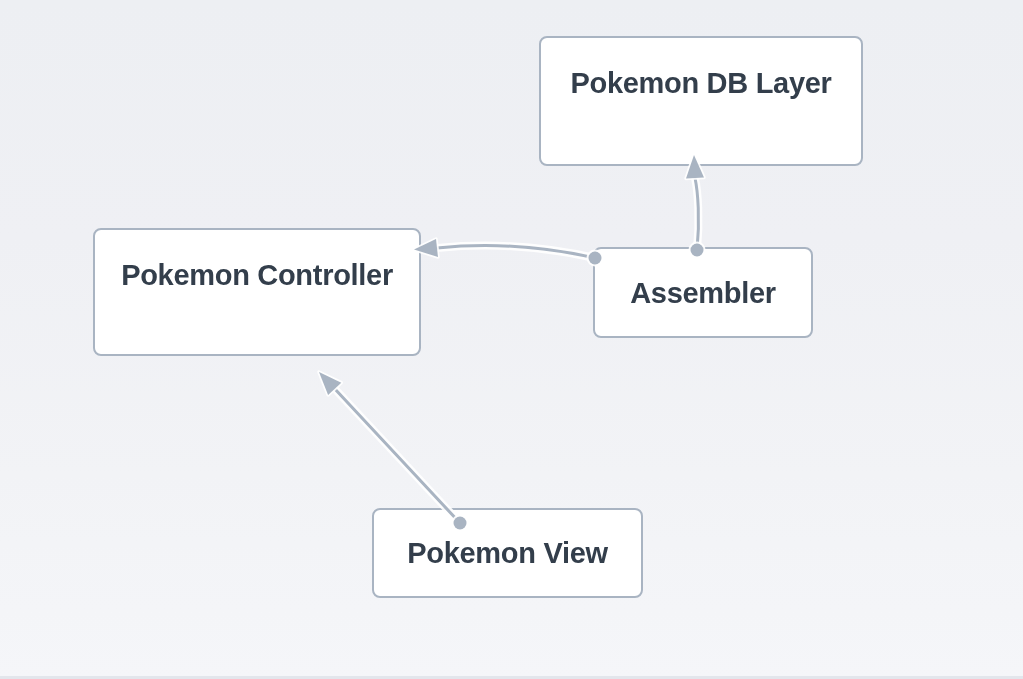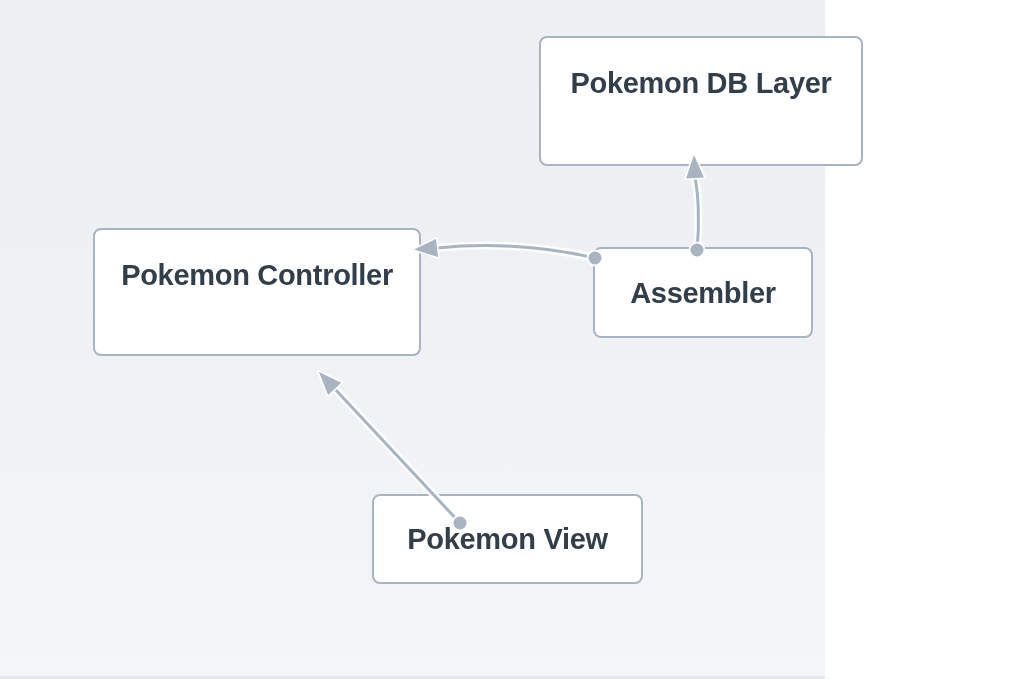--- a/index.html
+++ b/index.html
@@ -7,21 +7,21 @@
     padding: 0;
   }
   body {
     width: 1023px;
     height: 679px;
     overflow: hidden;
     font-family: "Liberation Sans", sans-serif;
   }
   .canvas {
     position: relative;
-    width: 825px;
+    width: 1023px;
     height: 679px;
     background: linear-gradient(180deg, #edeff3 0%, #eff0f4 35%, #f2f3f6 70%, #f5f6f9 100%);
   }
   .bottom-edge {
     position: absolute;
     left: 0;
     bottom: 0;
     width: 100%;
     height: 3px;
     background: #e3e6ec;
@@ -47,21 +47,21 @@
     color: #333e4b;
     font-size: 29px;
     font-weight: bold;
     line-height: 34px;
     white-space: nowrap;
     letter-spacing: -0.3px;
   }
   #node-db        { left: 539px; top: 36px;  width: 324px; height: 130px; }
   #node-controller{ left: 93px;  top: 228px; width: 328px; height: 128px; }
   #node-assembler { left: 593px; top: 247px; width: 220px; height: 91px;  }
-  #node-view      { left: 372px; top: 494px; width: 271px; height: 90px;  }
+  #node-view      { left: 372px; top: 508px; width: 271px; height: 90px;  }
 
   svg.edges {
     position: absolute;
     left: 0;
     top: 0;
     width: 1023px;
     height: 679px;
     z-index: 2;
     pointer-events: none;
   }

